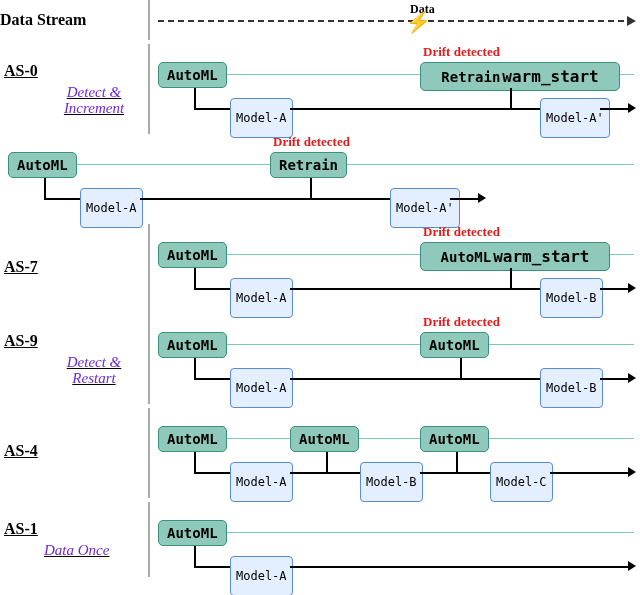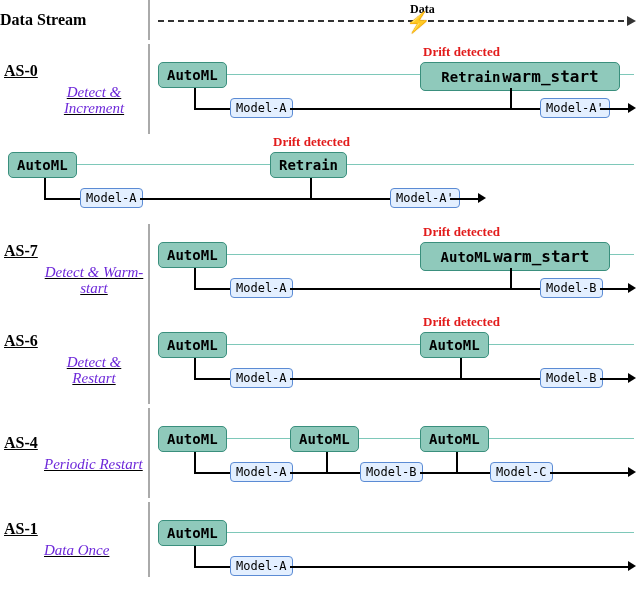--- a/index.html
+++ b/index.html
@@ -110,21 +110,21 @@
     color: #000;
   }
   .automl-box sub { font-size: 16px; vertical-align: sub; margin-left: 2px; }
   .model-box {
     position: absolute;
     background: #e3efff;
     border: 1.5px solid #5b8bd4;
     border-radius: 4px;
     font-family: 'Consolas', monospace;
     font-size: 12px;
-    padding: 2px 5px;
+    padding: 12px 5px;
     color: #000;
   }
   .drift-text {
     position: absolute;
     color: #e21b1b;
     font-family: Georgia, serif;
     font-weight: bold;
     font-size: 13px;
   }
   .arrow-head-r {
@@ -203,21 +203,20 @@
     <div class="elbow-h" style="top:64px;left:310px;width:80px"></div>
     <div class="model-box" style="top:54px;left:390px"><span>Model-A'</span></div>
     <div class="elbow-h" style="top:64px;left:450px;width:28px"></div>
     <div class="arrow-head-r" style="top:59px;left:478px"></div>
   </div>
 </div>
 
 <div class="row" style="top:224px">
   <div class="label-col">
     <div class="as-name">AS-7</div>
-    <div class="as-sub">Detect &amp; Warm-start</div>
   </div>
   <div class="diagram">
     <div class="green-line" style="top:30px;left:8px;right:6px"></div>
     <span class="drift-text" style="top:0px;left:273px">Drift detected</span>
     <div class="automl-box" style="top:18px;left:8px">
         <span>AutoML</span>
       </div>
     <div class="automl-box" style="top:18px;left:270px;width:190px">
         <span>AutoML</span>
         <sub>warm_start</sub>
@@ -229,21 +228,21 @@
     <div class="elbow-v" style="top:44px;left:360px;height:22px"></div>
     <div class="elbow-h" style="top:64px;left:360px;width:30px"></div>
     <div class="model-box" style="top:54px;left:390px"><span>Model-B</span></div>
     <div class="elbow-h" style="top:64px;left:450px;width:28px"></div>
     <div class="arrow-head-r" style="top:59px;left:478px"></div>
   </div>
 </div>
 
 <div class="row" style="top:314px">
   <div class="label-col">
-    <div class="as-name">AS-6</div>
+    <div class="as-name">AS-9</div>
     <div class="as-sub">Detect &amp; Restart</div>
   </div>
   <div class="diagram">
     <div class="green-line" style="top:30px;left:8px;right:6px"></div>
     <span class="drift-text" style="top:0px;left:273px">Drift detected</span>
     <div class="automl-box" style="top:18px;left:8px">
         <span>AutoML</span>
       </div>
     <div class="automl-box" style="top:18px;left:270px">
         <span>AutoML</span>
@@ -256,21 +255,20 @@
     <div class="elbow-h" style="top:64px;left:310px;width:80px"></div>
     <div class="model-box" style="top:54px;left:390px"><span>Model-B</span></div>
     <div class="elbow-h" style="top:64px;left:450px;width:28px"></div>
     <div class="arrow-head-r" style="top:59px;left:478px"></div>
   </div>
 </div>
 
 <div class="row" style="top:408px">
   <div class="label-col">
     <div class="as-name">AS-4</div>
-    <div class="as-sub">Periodic Restart</div>
   </div>
   <div class="diagram">
     <div class="green-line" style="top:30px;left:8px;right:6px"></div>
     <div class="automl-box" style="top:18px;left:8px">
         <span>AutoML</span>
       </div>
     <div class="automl-box" style="top:18px;left:140px">
         <span>AutoML</span>
       </div>
     <div class="automl-box" style="top:18px;left:270px">

